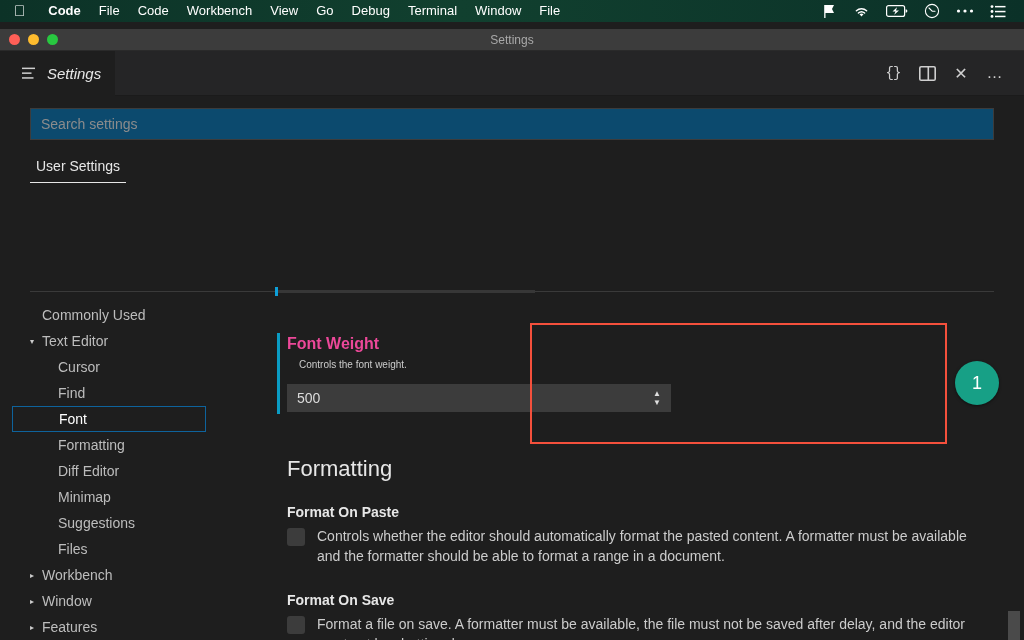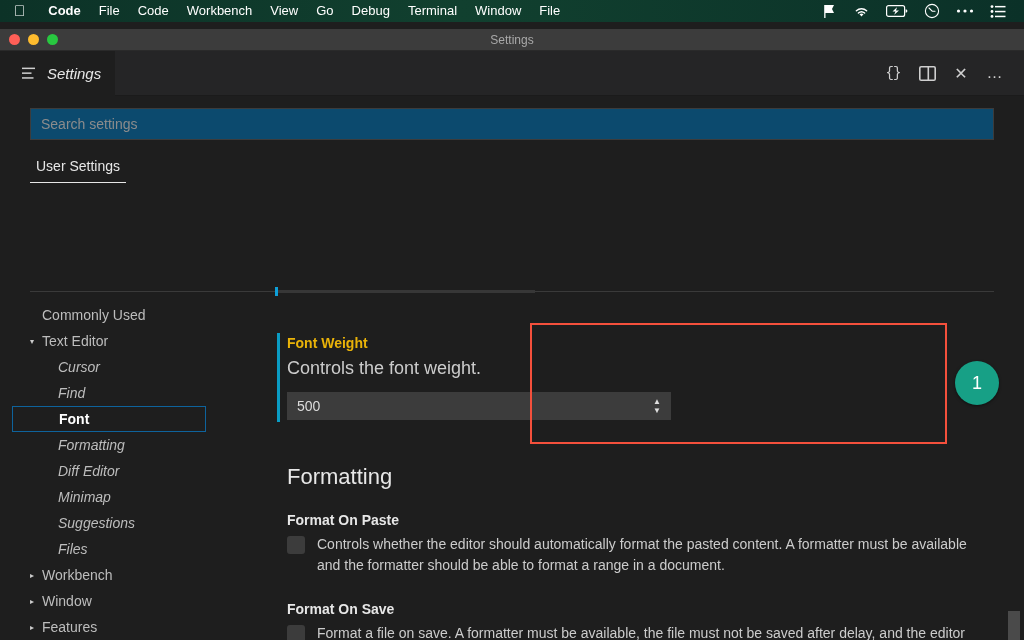--- a/index.html
+++ b/index.html
@@ -175,26 +175,26 @@
     white-space: nowrap;
   }
   .toc-item .twisty {
     width: 16px; flex: 0 0 16px;
     font-size: 8px; color: #cccccc;
     display: inline-flex; align-items: center; justify-content: center;
   }
   .toc-item .toc-label { padding-left: 2px; }
   .toc-item.level0 { padding-left: 24px; }
   .toc-item.level0.noarrow { padding-left: 40px; }
-  .toc-item.level1 { padding-left: 56px; font-style: italic; }
+  .toc-item.level1 { padding-left: 56px; }
   .toc-item.selected {
     border: 1px solid #0e639c;
     height: 26px;
     color: #ffffff;
-    font-weight: bold;
+    font-weight: normal;
     margin-left: 12px;
     padding-left: 44px;
     width: 194px;
   }
 
   
   #settings-list {
     flex: 1 1 auto;
     position: relative;
     padding-top: 0;
@@ -205,27 +205,28 @@
     position: relative;
     padding: 8px 0 8px 22px;
   }
   .accent-bar {
     position: absolute;
     left: 12px; top: 6px; bottom: 6px;
     width: 3px;
     background: #0a9cc4;
   }
   .setting-title {
-    font-size: 14px; font-weight: bold;
-    color: #eab308;
+    font-size: 16px; font-weight: bold;
+    color: #ec4899;
     margin-bottom: 5px;
   }
   .setting-desc {
-    font-size: 18px; color: #cccccc;
+    font-size: 10px; color: #cccccc;
     line-height: 1.35;
+    margin-left: 12px;
   }
   .combo-wrap {
     margin-top: 12px;
     width: 384px; height: 28px;
     background: #3c3c3c;
     display: flex; align-items: center;
     padding: 0 10px;
     position: relative;
   }
   .combo-value {

